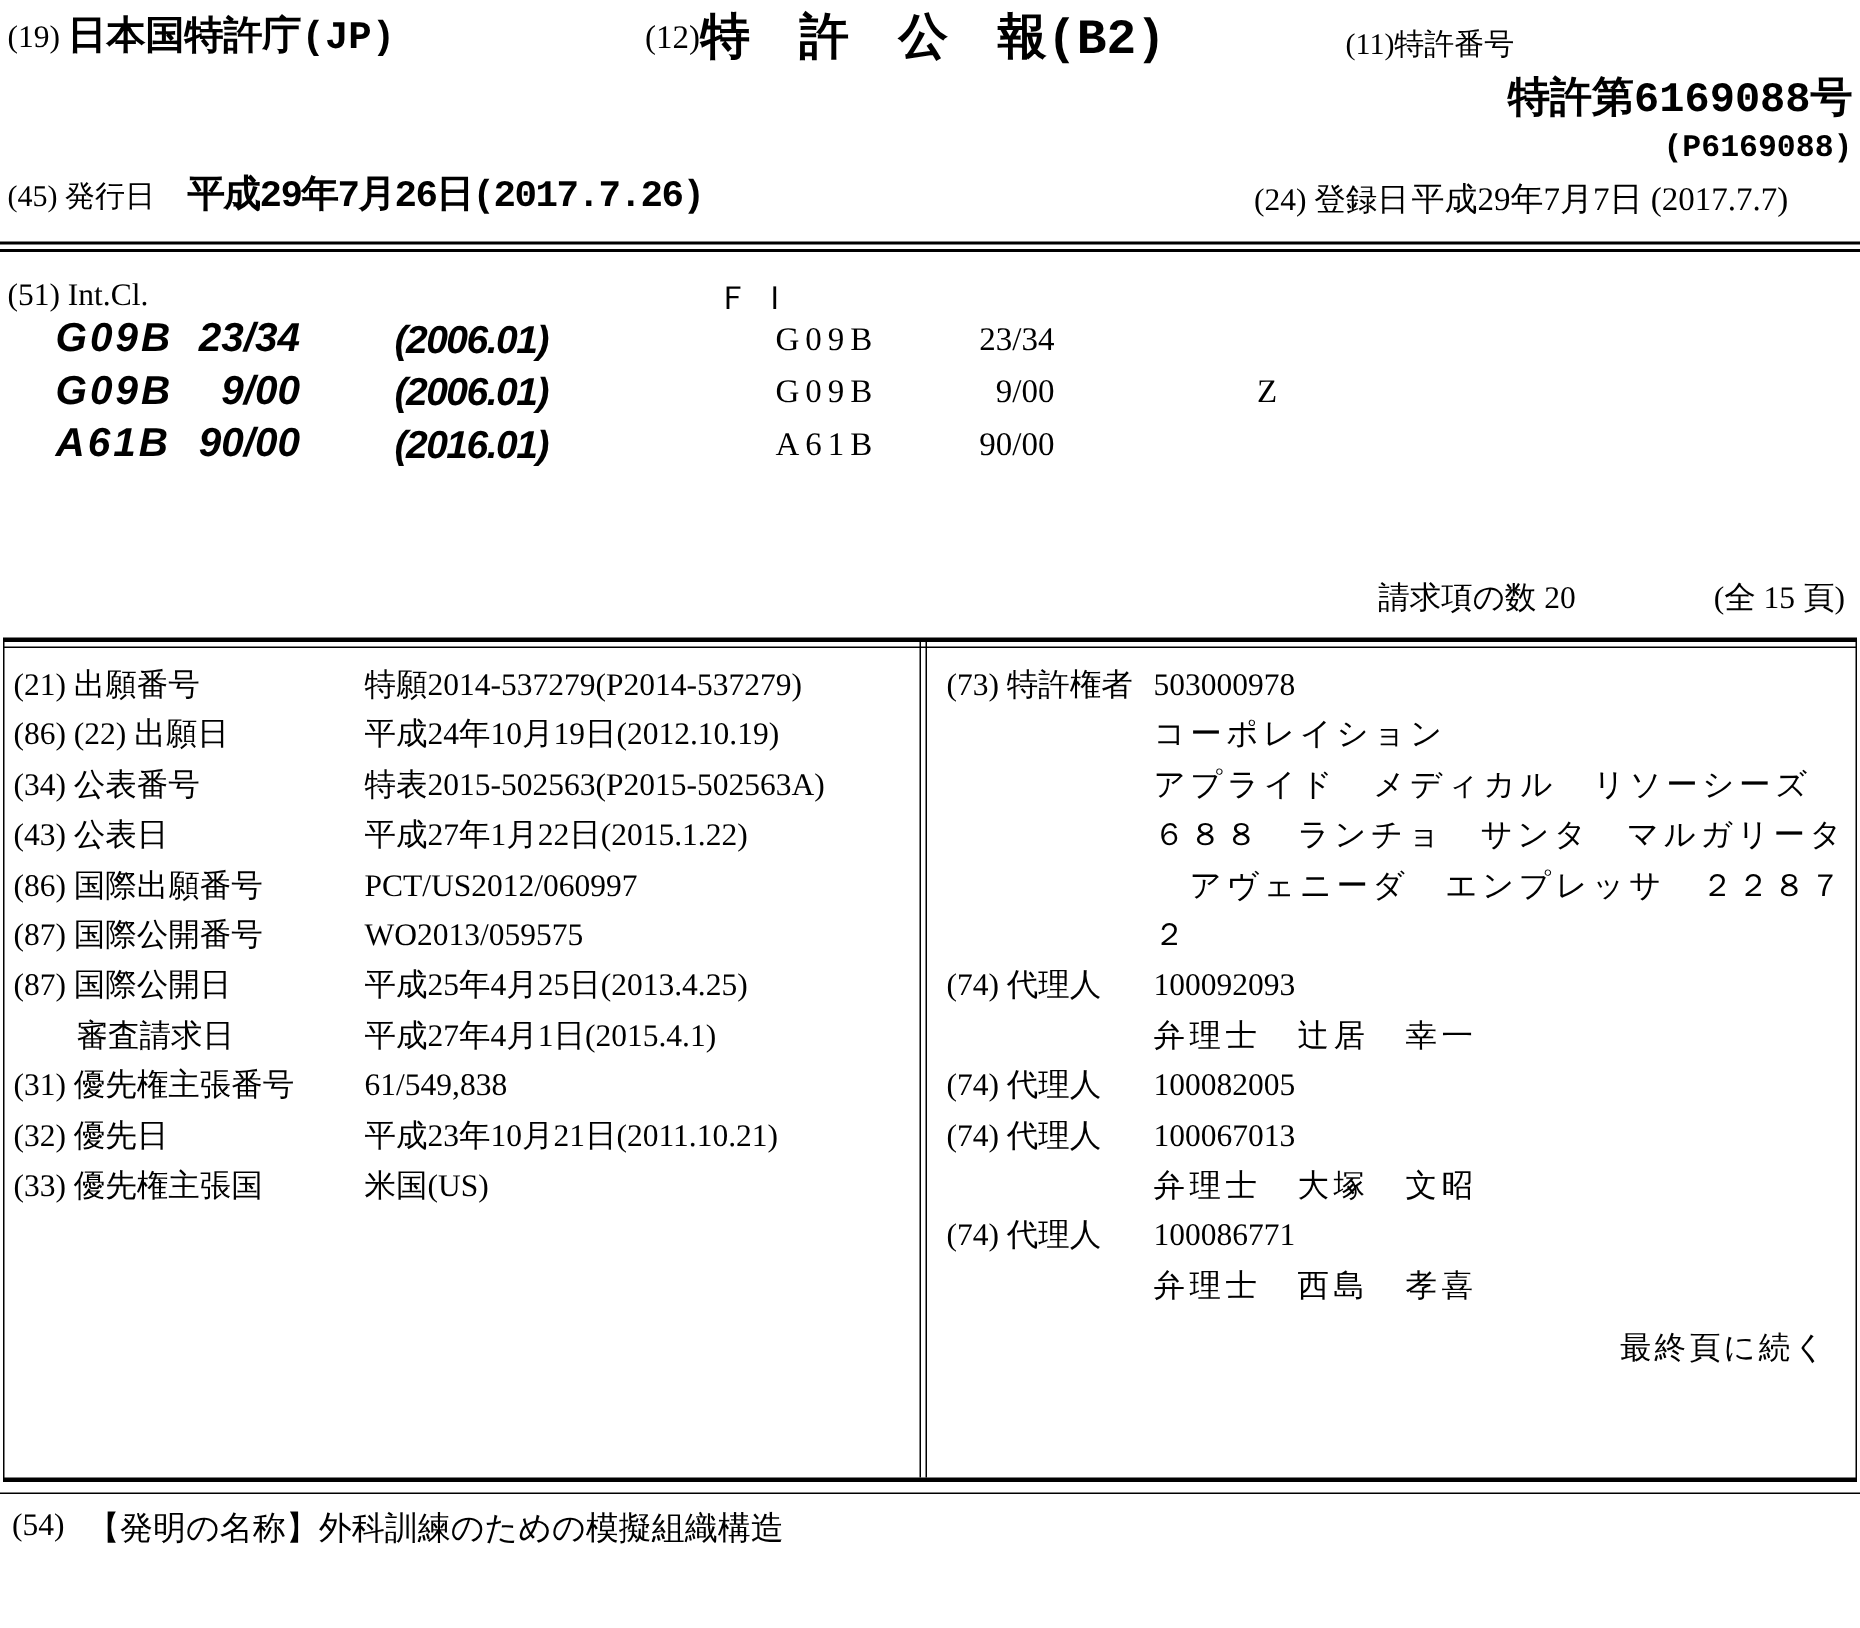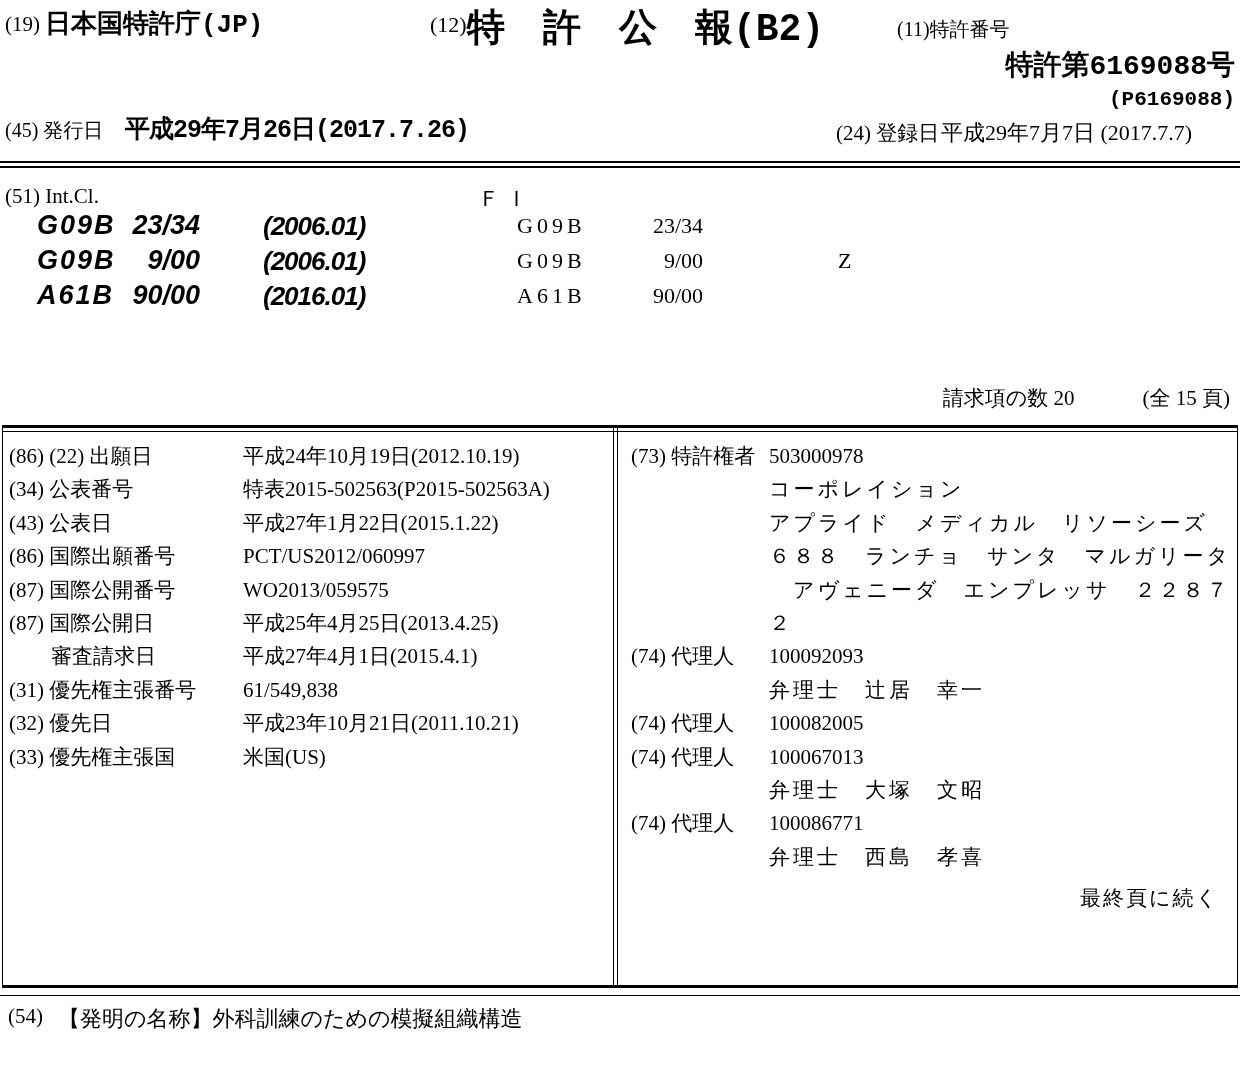--- a/index.html
+++ b/index.html
@@ -8,21 +8,21 @@
   .abs{position:absolute;white-space:pre;}
   .serif{font-family:"Liberation Serif","DejaVu Serif",serif;}
   .sans{font-family:"Liberation Sans","DejaVu Sans",sans-serif;}
   .b{font-weight:bold;font-family:Liberation Mono, monospace;}
   .bi{font-weight:bold;font-style:italic;}
 
   
   .code19{left:5px;top:12px;font-size:21px;}
   .office{left:45px;top:6px;font-size:26px;}
   .code12{left:430px;top:12px;font-size:22px;}
-  .gazette{left:467px;top:2px;font-size:38px;}
+  .gazette{left:467px;top:2px;font-size:33px;}
   .code11{left:897px;top:16px;font-size:20px;}
   .patnum{right:5px;top:46px;font-size:28px;text-align:center;}
   .patparen{right:5px;top:88px;font-size:21px;}
   .issue-label{left:5px;top:117px;font-size:20px;}
   .issue-date{left:125px;top:112px;font-size:25px;letter-spacing:-1px;}
   .reg-label{left:836px;top:119px;font-size:21px;}
   .reg-date{left:941px;top:118px;font-size:22px;}
 
   .double-rule{position:absolute;left:0;right:0;top:161px;height:3px;
                border-top:2px solid #000;border-bottom:2px solid #000;}
@@ -30,21 +30,21 @@
   
   .intcl-label{left:5px;top:184px;font-size:21px;}
   .fi-label{left:478px;top:184px;font-size:22px;}
   .ic-code{left:37px;font-size:27px;letter-spacing:2px;}
   .ic-num{left:100px;width:100px;text-align:right;font-size:27px;}
   .ic-ver{left:263px;font-size:26px;letter-spacing:-1px;}
   .fi-code{left:517px;font-size:22px;letter-spacing:4px;}
   .fi-num{left:600px;width:103px;text-align:right;font-size:22px;}
   .fi-sub{left:838px;font-size:22px;}
   .claims-note{position:absolute;right:10px;top:384px;font-size:21px;
-               display:flex;gap:68px;white-space:pre;margin-left:20px;}
+               display:flex;gap:92px;white-space:pre;margin-left:20px;}
 
   
   .bib-box{position:absolute;left:2px;top:425px;width:1236px;height:563px;
            border:1px solid #000;border-top:3px solid #000;border-bottom:3px solid #000;
            box-sizing:border-box;}
   .box-top-inner{position:absolute;left:2px;right:2px;top:431px;border-top:1px solid #000;}
   .bottom-rule{position:absolute;left:0;right:0;top:995px;border-top:1px solid #000;}
   .divider{position:absolute;left:610px;top:0;bottom:0;width:5px;
            border-left:1px solid #000;border-right:1px solid #000;box-sizing:border-box;}
 
@@ -103,20 +103,21 @@
 
 <div class="claims-note">
   <span>請求項の数 20</span>
   <span>(全 15 頁)</span>
 </div>
 
 <div class="bib-box">
   <div class="divider"></div>
 
   <div class="bib-left">
+    <div class="row"><span class="lbl">(21) 出願番号</span><span>特願2014-537279(P2014-537279)</span></div>
     <div class="row"><span class="lbl">(86) (22) 出願日</span><span>平成24年10月19日(2012.10.19)</span></div>
     <div class="row"><span class="lbl">(34) 公表番号</span><span>特表2015-502563(P2015-502563A)</span></div>
     <div class="row"><span class="lbl">(43) 公表日</span><span>平成27年1月22日(2015.1.22)</span></div>
     <div class="row"><span class="lbl">(86) 国際出願番号</span><span>PCT/US2012/060997</span></div>
     <div class="row"><span class="lbl">(87) 国際公開番号</span><span>WO2013/059575</span></div>
     <div class="row"><span class="lbl">(87) 国際公開日</span><span>平成25年4月25日(2013.4.25)</span></div>
     <div class="row"><span class="lbl">　　審査請求日</span><span>平成27年4月1日(2015.4.1)</span></div>
     <div class="row"><span class="lbl">(31) 優先権主張番号</span><span>61/549,838</span></div>
     <div class="row"><span class="lbl">(32) 優先日</span><span>平成23年10月21日(2011.10.21)</span></div>
     <div class="row"><span class="lbl">(33) 優先権主張国</span><span>米国(US)</span></div>

